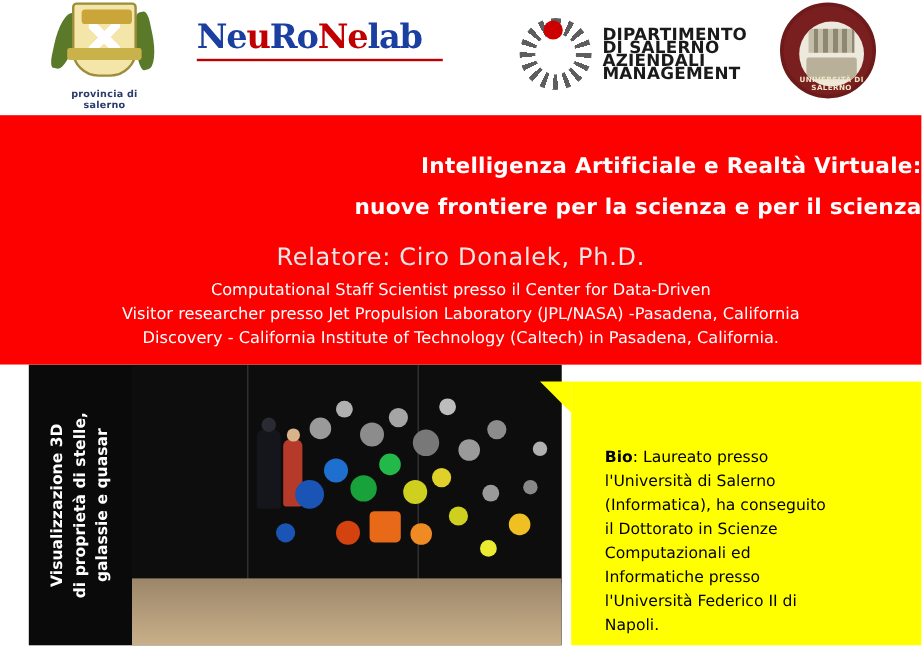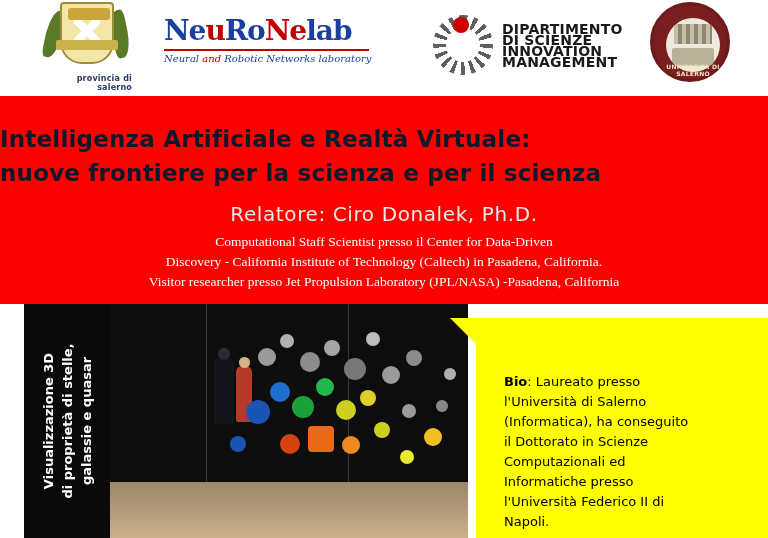--- a/index.html
+++ b/index.html
@@ -72,21 +72,21 @@
     width: 16px; height: 48px;
     background: #5a7a2a;
     border-radius: 60% 20% 60% 20%;
   }
   .crest-leaf-l { left: 4px; transform: rotate(12deg); }
   .crest-leaf-r { left: 70px; transform: rotate(-12deg); }
   .crest-caption {
     position: absolute;
     left: 0; top: 74px;
     width: 90px;
-    text-align: right;
+    text-align: center;
     font-size: 8px;
     font-weight: bold;
     color: #2b3a6b;
     letter-spacing: .2px;
   }
 
   
   .logo-neuro {
     position: absolute;
     left: 164px; top: 14px;
@@ -214,46 +214,45 @@
     position: absolute;
     left: 0; top: 96px;
     width: 768px;
     height: 208px;
     background: #fd0000;
   }
   .title {
     position: absolute;
     left: 0; top: 26px;
     width: 768px;
-    text-align: left;
-    color: #0f172a;
+    text-align: right;
+    color: #ffffff;
     font-family: "DejaVu Sans", sans-serif;
     font-weight: bold;
-    font-size: 23px;
+    font-size: 18px;
     line-height: 34px;
     letter-spacing: .2px;
   }
   .speaker {
     position: absolute;
     left: 0; top: 106px;
     width: 768px;
     text-align: center;
     color: #e8e8e8;
     font-size: 20px;
     letter-spacing: .6px;
   }
   .affiliation {
     position: absolute;
     left: 0; top: 136px;
     width: 768px;
     text-align: center;
     color: #ffffff;
     font-size: 13.5px;
     line-height: 20px;
-    font-family: Liberation Serif, serif;
   }
 
   
   .lower {
     position: absolute;
     left: 0; top: 304px;
     width: 768px;
     height: 234px;
     background: #ffffff;
   }
@@ -374,54 +373,53 @@
       <div class="crest-leaf-l"></div>
       <div class="crest-leaf-r"></div>
       <div class="crest-shield"></div>
       <div class="crest-band"></div>
       <div class="crest-caption">provincia di salerno</div>
     </div>
 
     <div class="logo-neuro">
       <div class="neuro-word"><span class="blue">Ne</span><span class="red">u</span><span class="blue">Ro</span><span class="red">Ne</span><span class="blue">lab</span></div>
       <div class="neuro-rule"></div>
-      <div class="neuro-sub"><span class="blue">Neural </span><span class="red">and </span><span class="blue">Robotic Networks laboratory</span></div>
     </div>
 
     <div class="logo-dip">
       <div class="dip-mark">
         <div class="ring"></div>
         <div class="inner"></div>
         <div class="dot"></div>
       </div>
       <div class="dip-text">
         <div>DIPARTIMENTO</div>
-        <div>DI SCIENZE INNOVATION</div>
+        <div>DI SALERNO AZIENDALI</div>
         <div>MANAGEMENT</div>
       </div>
     </div>
 
     <div class="logo-unisa">
       <div class="unisa-ring">
         <div class="unisa-inner"></div>
         <div class="unisa-label">UNIVERSITÀ DI SALERNO</div>
       </div>
     </div>
   </div>
 
   <div class="red-band">
     <div class="title">
       <div>Intelligenza Artificiale e Realtà Virtuale:</div>
       <div>nuove frontiere per la scienza e per il scienza</div>
     </div>
     <div class="speaker">Relatore: Ciro Donalek, Ph.D.</div>
     <div class="affiliation">
       <div>Computational Staff Scientist presso il Center for Data-Driven</div>
+      <div>Visitor researcher presso Jet Propulsion Laboratory (JPL/NASA) -Pasadena, California</div>
       <div>Discovery - California Institute of Technology (Caltech) in Pasadena, California.</div>
-      <div>Visitor researcher presso Jet Propulsion Laboratory (JPL/NASA) -Pasadena, California</div>
     </div>
   </div>
 
   <div class="lower">
 
     <div class="gutter-left"></div>
 
     <div class="vcaption">
       <div class="txt">
         <span>Visualizzazione 3D</span><br>

